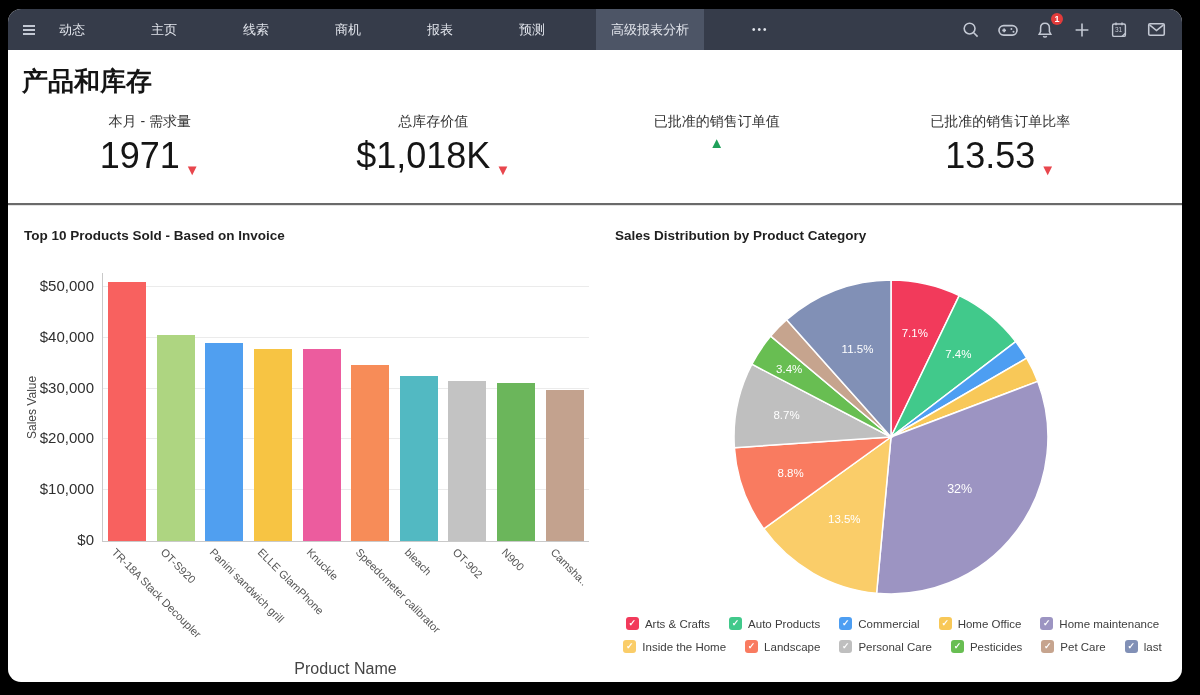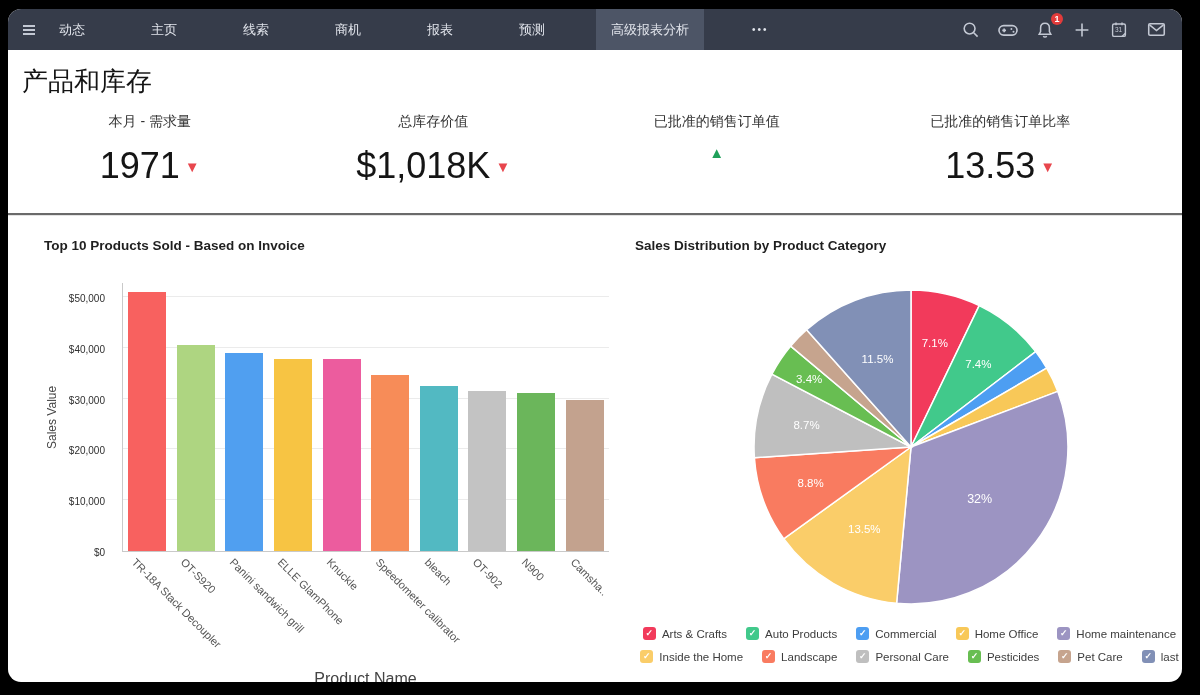--- a/index.html
+++ b/index.html
@@ -11,36 +11,36 @@
   .hamburger{width:30px;height:41px;display:flex;align-items:center;justify-content:center;cursor:pointer;}
   .nav-tabs{display:flex;gap:36px;}
   .nav-item{padding:0 15px;line-height:41px;font-size:13px;color:#E2E5EC;cursor:pointer;white-space:nowrap;}
   .nav-item.active{background:#4D5566;}
   .nav-item.more{font-size:10px;letter-spacing:2px;padding:0 12px;}
   .nav-right{margin-left:auto;display:flex;align-items:center;gap:13px;padding-right:14px;}
   .nav-icon{position:relative;width:24px;height:41px;display:flex;align-items:center;justify-content:center;cursor:pointer;}
   .badge{position:absolute;top:4px;right:-6px;background:#E23B3B;color:#fff;font-size:9px;line-height:12px;
     padding:0 3.5px;border-radius:7px;font-weight:bold;}
   
-  .page-title{margin:14px 12px 4px 14px;font-size:26px;font-weight:400;color:#141414;}
+  .page-title{margin:14px 12px 4px 14px;font-size:26px;font-weight:700;color:#141414;}
   .kpi-row{display:grid;grid-template-columns:repeat(4,1fr);padding:10px 40px 0 0;}
   .kpi{text-align:center;}
   .kpi-label{font-size:14px;color:#333;}
-  .kpi-value-row{margin-top:14px;display:flex;align-items:center;justify-content:center;gap:5px;}
+  .kpi-value-row{margin-top:4px;display:flex;align-items:flex-end;justify-content:center;gap:5px;}
   .kpi-value{font-size:36px;color:#151515;}
   .kpi-arrow{font-size:15px;line-height:1;}
   .divider{height:2px;background:#6A6A6A;border-bottom:1px solid #E3E3E3;margin-top:26px;}
   
-  .charts{display:grid;grid-template-columns:565px 1fr;gap:26px;padding:22px 12px 0 36px;}
+  .charts{display:grid;grid-template-columns:565px 1fr;gap:26px;padding:22px 12px 0 16px;}
   .chart-title{font-size:13.5px;font-weight:bold;color:#1F1F1F;}
   .bar-wrap{display:flex;margin-top:30px;}
   .y-axis-title{width:16px;height:268px;display:flex;align-items:center;justify-content:center;
     writing-mode:vertical-rl;transform:rotate(180deg);font-size:12px;color:#444;}
   .yticks{position:relative;width:62px;height:268px;}
-  .ytick{position:absolute;right:17px;font-size:10px;color:#2F2F2F;white-space:nowrap;}
+  .ytick{position:absolute;right:8px;font-size:15px;color:#2F2F2F;white-space:nowrap;}
   .plot{position:relative;flex:1;height:268px;border-left:1px solid #C9C9C9;border-bottom:1px solid #C9C9C9;
     display:flex;align-items:flex-end;}
   .gridline{position:absolute;left:0;right:0;height:1px;background:#EBEBEB;}
   .bar-slot{flex:1;display:flex;justify-content:center;align-items:flex-end;position:relative;z-index:1;}
   .bar{width:38px;}
   .xlabels-row{display:flex;margin-left:78px;width:487px;height:118px;}
   .xslot{flex:1;position:relative;}
   .xlabel{position:absolute;left:50%;top:4px;margin-left:-8px;transform:rotate(45deg);transform-origin:0 0;
     font-size:11px;color:#555;white-space:nowrap;}
   .x-axis-title{margin-left:78px;width:487px;text-align:center;font-size:16px;color:#444;}

